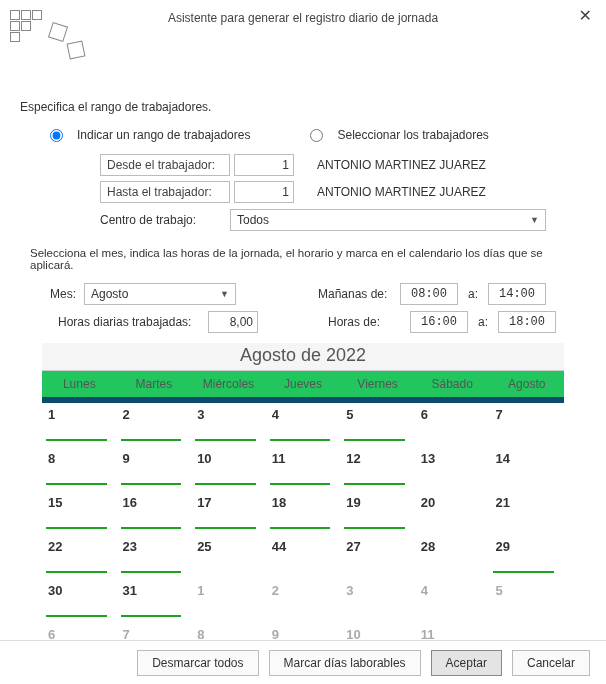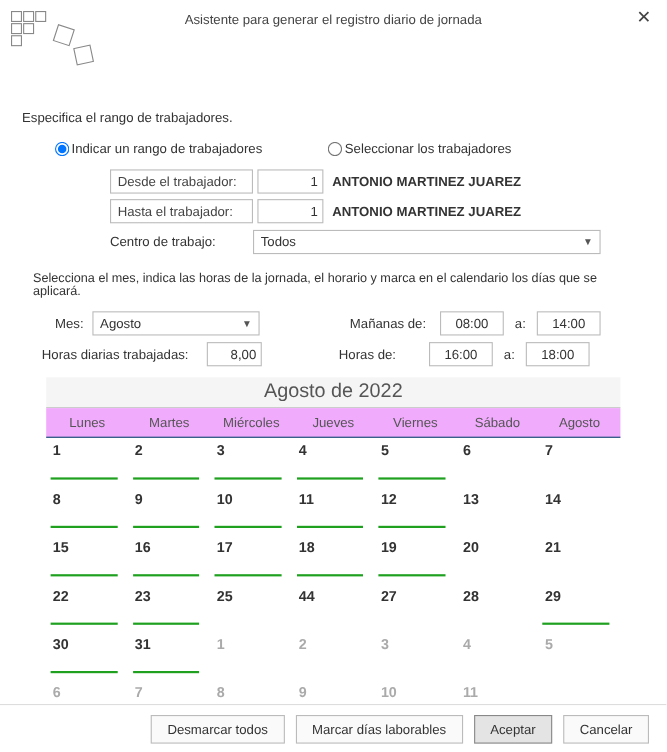--- a/index.html
+++ b/index.html
@@ -58,21 +58,21 @@
     margin-top: 52px;
     margin-bottom: 14px;
   }
   .radio-row {
     display: flex;
     align-items: center;
     gap: 60px;
     margin-left: 30px;
     margin-bottom: 12px;
   }
-  .radio-opt { display: flex; align-items: center; gap: 2px; }
+  .radio-opt { display: flex; align-items: center; gap: 14px; }
   .radio-opt input { margin:0; width:13px; height:13px; }
   .field-grid {
     margin-left: 80px;
   }
   .field-row {
     display: flex;
     align-items: center;
     margin-bottom: 5px;
   }
   .field-label-box {
@@ -87,24 +87,23 @@
     width: 60px;
     border: 1px solid #bbb;
     padding: 3px 4px;
     text-align: right;
     margin-left: 4px;
     font-size: 12px;
     color: #333;
     font-family: inherit;
   }
   .name-text {
-    margin-left: 8px;
-    font-size: 12px;
-    color: #333;
-    font-weight: bold;
+    margin-left: 23px;
+    font-size: 12px;
+    color: #333;
   }
   .centro-row {
     display: flex;
     align-items: center;
     margin-left: 80px;
     margin-top: 6px;
     margin-bottom: 16px;
   }
   .centro-label { width: 130px; }
   .combo {
@@ -147,47 +146,47 @@
     align-items: center;
     margin-left: 82px;
   }
   .time-right .lbl { width: 82px; }
   .time-input {
     width: 58px;
     border: 1px solid #bbb;
     padding: 3px 4px;
     text-align: center;
     font-size: 12px;
-    font-family: Liberation Sans, sans-serif;
+    font-family: Liberation Mono, monospace;
     color:#333;
   }
   .time-right .a { margin: 0 10px; }
   .hrs-row {
     display: flex;
     align-items: center;
-    margin-left: 18px;
+    margin-left: 38px;
     margin-bottom: 10px;
   }
   .hrs-label { width: 150px; }
   .calendar {
     margin: 4px 22px 0 22px;
     border: 0;
   }
   .cal-title {
     text-align: center;
     font-size: 18px;
     color: #555;
     padding: 2px 0 4px 0;
     border-bottom: 1px solid #ccc;
     background: #f5f5f5;
   }
   .cal-head {
     display: flex;
-    border-bottom: 1px solid #0c4a6e;
-    background: #f0abfc;
+    border-bottom: 6px solid #0c4a6e;
+    background: #22c55e;
   }
   .cal-head > div {
     flex: 1;
     text-align: center;
     padding: 6px 0;
     font-size: 12px;
     color: #555;
   }
   .cal-grid {
     display: grid;

